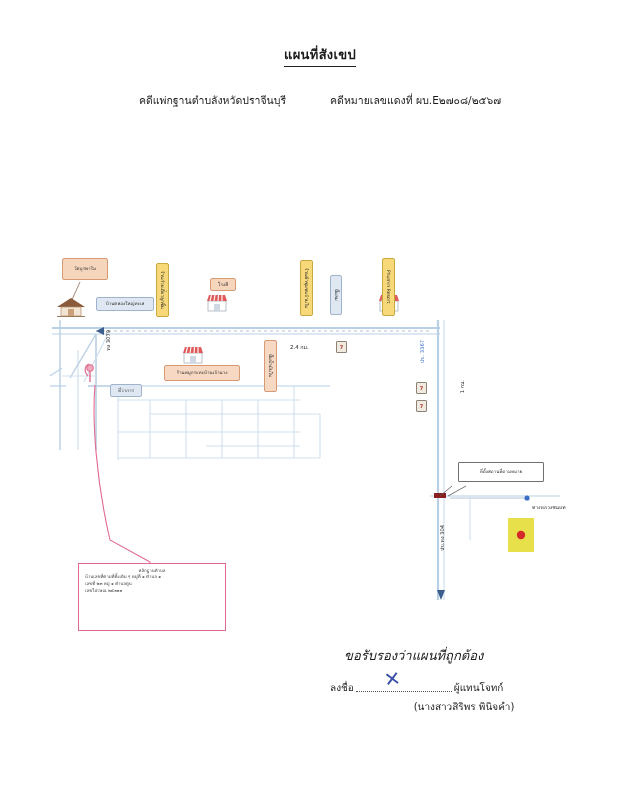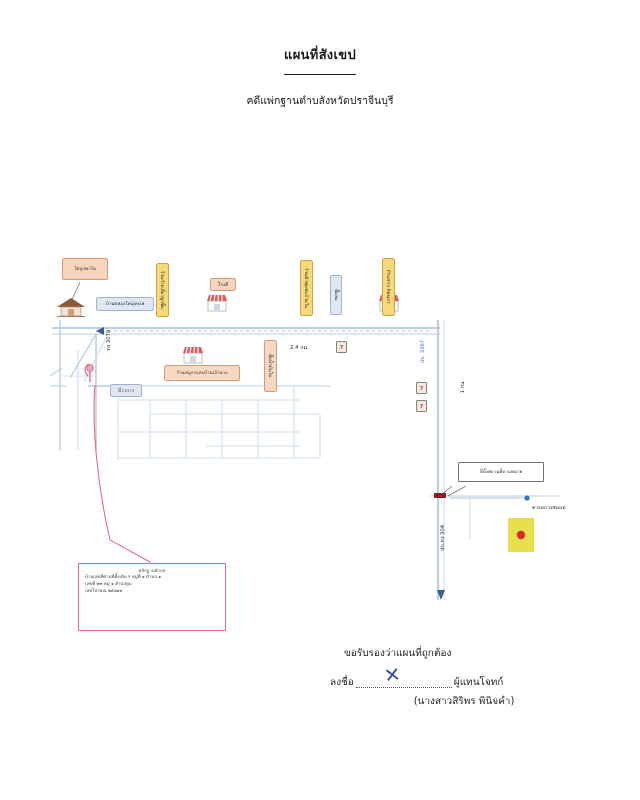--- a/index.html
+++ b/index.html
@@ -13,21 +13,21 @@
   }
   .page{position:absolute;inset:0;background:#fff;}
 
   
   .doc-title{
     position:absolute;left:0;right:0;top:44px;
     text-align:center;font-size:13px;font-weight:700;
     letter-spacing:.3px;
   }
   .doc-title span{
-    border-bottom:1.3px solid #222;padding-bottom:12px;
+    border-bottom:1.3px solid #222;padding-bottom:4px;
   }
   .subhead{
     position:absolute;top:92px;left:0;right:0;
     display:flex;justify-content:center;gap:44px;
     font-size:10.5px;
   }
 
   
   .map{position:absolute;left:0;top:200px;width:640px;height:440px;}
   .map svg{position:absolute;left:0;top:0;}
@@ -84,23 +84,23 @@
   .note{
     position:absolute;left:78px;top:563px;width:148px;height:68px;
     border:1.2px solid #e06a8e;background:#fff;
     box-sizing:border-box;padding:5px 6px 0;
   }
   .note .nt{font-size:4.4px;text-align:center;line-height:1.1;color:#333;}
   .note .nl{font-size:4.4px;text-align:left;line-height:1.55;color:#333;}
 
   
   .sigwrap{position:absolute;left:330px;top:645px;width:250px;}
-  .sig-cert{font-size:10px;text-align:left;padding-left:14px;}
+  .sig-cert{font-size:13px;text-align:left;padding-left:14px;font-style:italic;}
   .sig-line{
-    margin-top:14px;display:flex;align-items:center;font-size:10px;gap:2px;
+    margin-top:14px;display:flex;align-items:flex-start;font-size:10px;gap:2px;
   }
   .sig-rule{
     flex:0 0 96px;border-bottom:1px dotted #555;height:11px;position:relative;
   }
   .sig-mark{
     position:absolute;left:28px;bottom:0px;font-size:20px;color:#3a4fa8;
     font-family:"DejaVu Serif",serif;transform:rotate(-8deg);
   }
   .sig-name{margin-top:4px;font-size:10px;text-align:center;padding-left:18px;}
 </style>
@@ -108,20 +108,21 @@
 <body>
 
 <div class="page">
 
   <div class="doc-title">
     <span>แผนที่สังเขป</span>
   </div>
 
   <div class="subhead">
     <div>คดีแพ่กฐานตำบลังหวัดปราจีนบุรี</div>
+    <div>คดีหมายเลขแดงที่  ผบ.E๒๗๐๘/๒๕๖๗</div>
   </div>
 
   <div class="map">
 
     <svg width="640" height="440">
 
       <line x1="52" y1="128" x2="440" y2="128" stroke="#b9cfe4" stroke-width="2.2"></line>
       <line x1="52" y1="134" x2="440" y2="134" stroke="#b9cfe4" stroke-width="1.2"></line>
 
       <line x1="96" y1="131" x2="432" y2="131" stroke="#8fa9c4" stroke-width="0.7" stroke-dasharray="3,3"></line>

